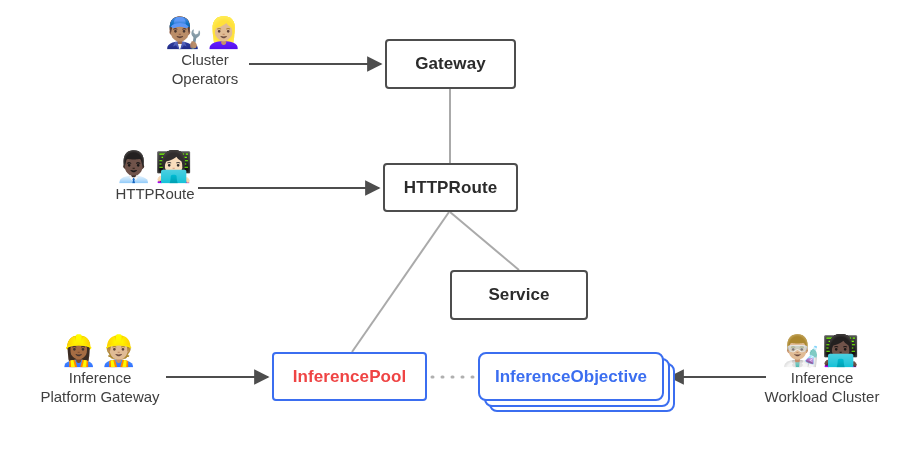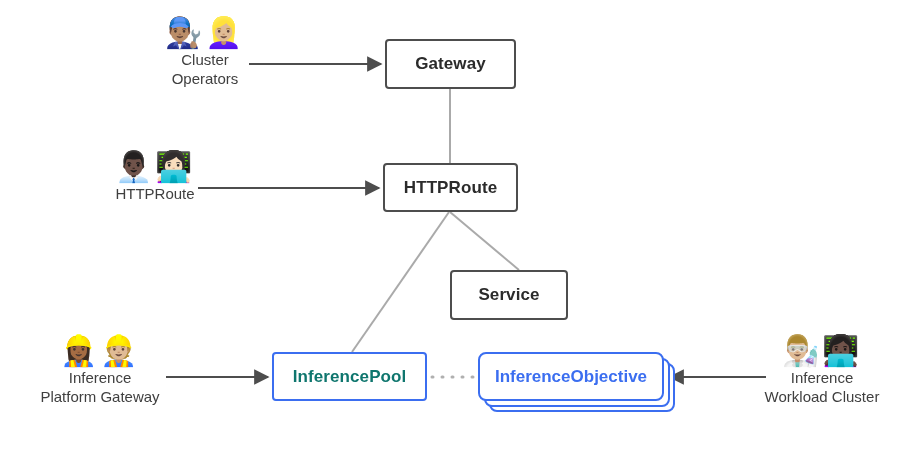--- a/index.html
+++ b/index.html
@@ -37,27 +37,27 @@
     font-weight: bold;
     letter-spacing: .1px;
   }
   .node.gray {
     border: 2px solid #4d4d4d;
     color: #2b2b2b;
     font-size: 17px;
   }
   .node.blue {
     border: 2.5px solid #3b6ef0;
-    color: #0f766e;
+    color: #ef4444;
     font-size: 17px;
   }
 
   #node-gateway   { left: 385px; top: 39px;  width: 131px; height: 50px; }
   #node-httproute { left: 383px; top: 163px; width: 135px; height: 49px; }
-  #node-service   { left: 450px; top: 270px; width: 118px; height: 50px; }
+  #node-service   { left: 450px; top: 270px; width: 138px; height: 50px; }
   #node-inferencepool { left: 272px; top: 352px; width: 155px; height: 49px; }
 
   
   #stack-inferenceobjective {
     position: absolute;
     left: 478px;
     top: 352px;
     width: 181px;
     height: 49px;
     text-decoration: underline;

